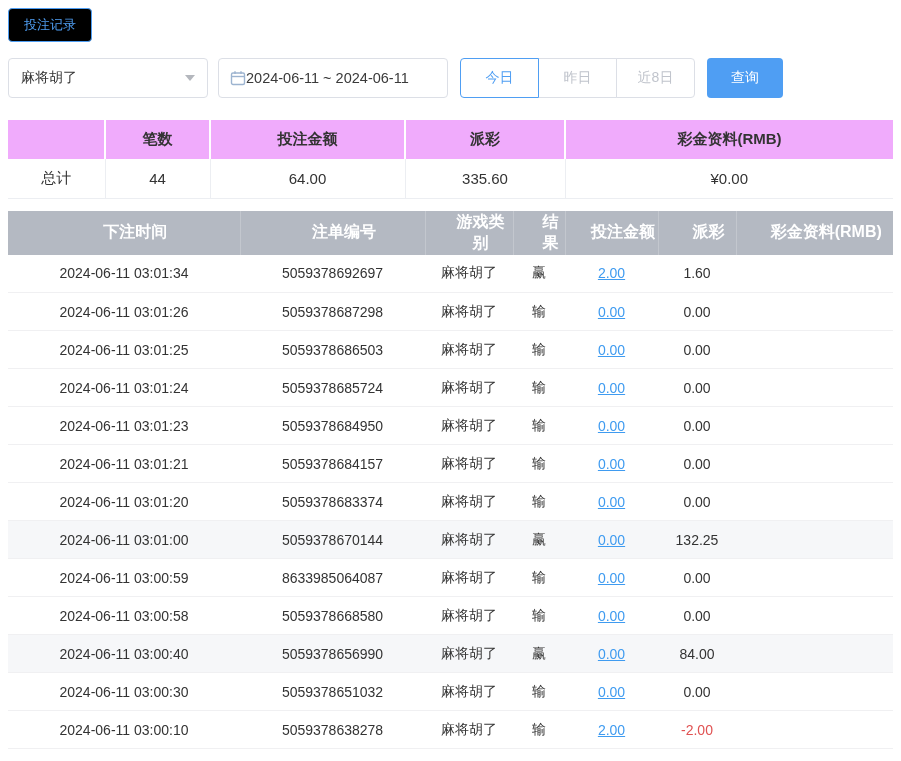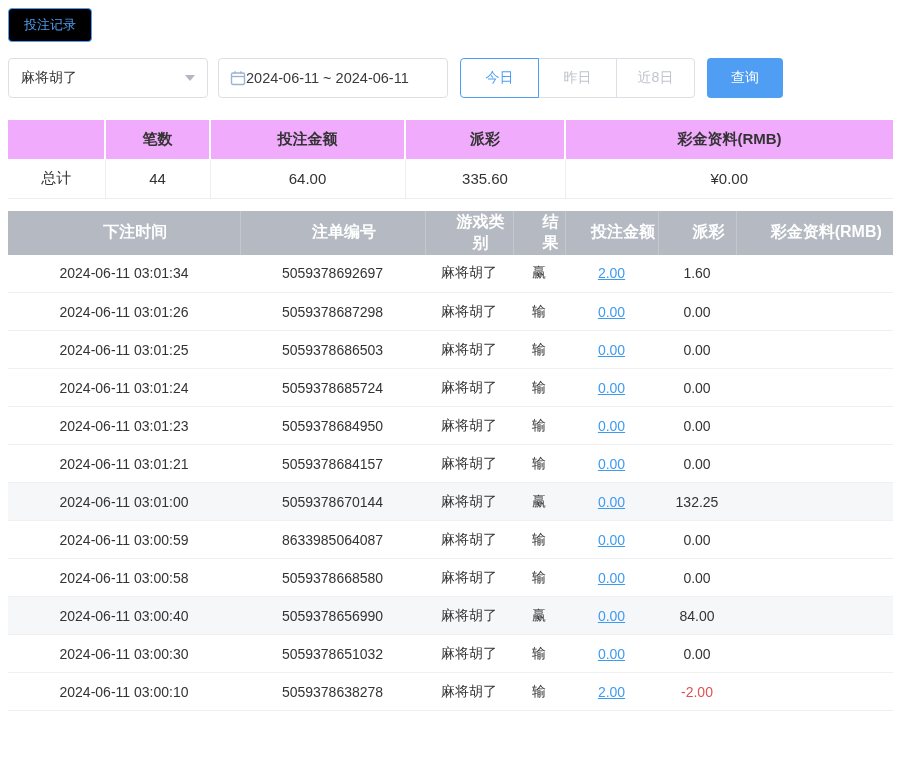--- a/index.html
+++ b/index.html
@@ -198,20 +198,29 @@
         </tr>
         <tr>
           <td class="c0">2024-06-11 03:01:21</td>
           <td class="c1">5059378684157</td>
           <td class="c2">麻将胡了</td>
           <td class="c3">输</td>
           <td class="c4"><a class="bet-link">0.00</a></td>
           <td class="c5">0.00</td>
           <td class="c6"></td>
         </tr>
+        <tr>
+          <td class="c0">2024-06-11 03:01:20</td>
+          <td class="c1">5059378683374</td>
+          <td class="c2">麻将胡了</td>
+          <td class="c3">输</td>
+          <td class="c4"><a class="bet-link">0.00</a></td>
+          <td class="c5">0.00</td>
+          <td class="c6"></td>
+        </tr>
         <tr class="hl">
           <td class="c0">2024-06-11 03:01:00</td>
           <td class="c1">5059378670144</td>
           <td class="c2">麻将胡了</td>
           <td class="c3">赢</td>
           <td class="c4"><a class="bet-link">0.00</a></td>
           <td class="c5">132.25</td>
           <td class="c6"></td>
         </tr>
         <tr>

